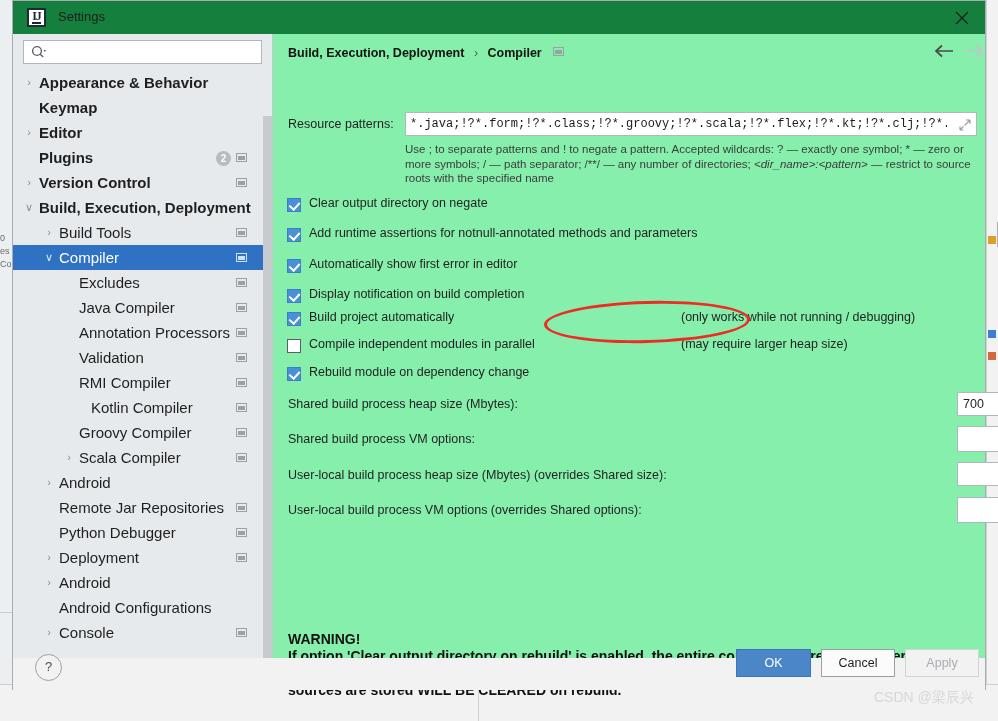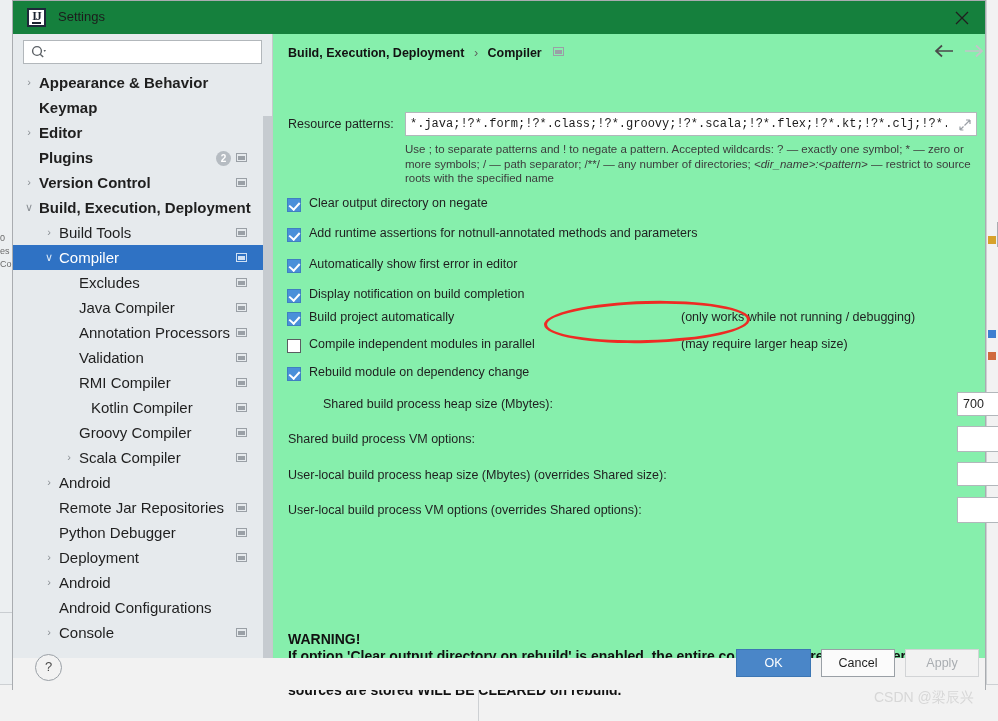--- a/index.html
+++ b/index.html
@@ -356,21 +356,21 @@
           <div class="cbnote" style="top: 303px; left: 408px;">(may require larger heap size)</div>
           <div class="cbrow" style="top: 331px;">
             <span class="cb on"></span>
             <span class="cbl">Rebuild module on dependency change</span>
           </div>
         </div>
 
       <button id="configure-btn">onfigure annotations...</button>
 
       <div id="field-group">
-          <div class="fld-label" style="top: 363px; margin-left: 35px;">Shared build process heap size (Mbytes):</div>
+          <div class="fld-label" style="top: 363px;">Shared build process heap size (Mbytes):</div>
           <div class="txtin" style="top: 358px; left: 684px; width: 56px; height: 24px;"><input type="text" placeholder="" value="700" style=""></div>
           <div class="fld-label" style="top: 398px;">Shared build process VM options:</div>
           <div class="txtin" style="top: 392px; left: 684px; width: 288px; height: 26px;"><input type="text" placeholder="" style=""></div>
           <div class="fld-label" style="top: 434px;">User-local build process heap size (Mbytes) (overrides Shared size):</div>
           <div class="txtin" style="top: 428px; left: 684px; width: 56px; height: 24px;"><input type="text" placeholder="" style=""></div>
           <div class="fld-label" style="top: 469px;">User-local build process VM options (overrides Shared options):</div>
           <div class="txtin" style="top: 463px; left: 684px; width: 288px; height: 26px;"><input type="text" placeholder="" style=""></div>
         </div>
 
       <div id="warning">

